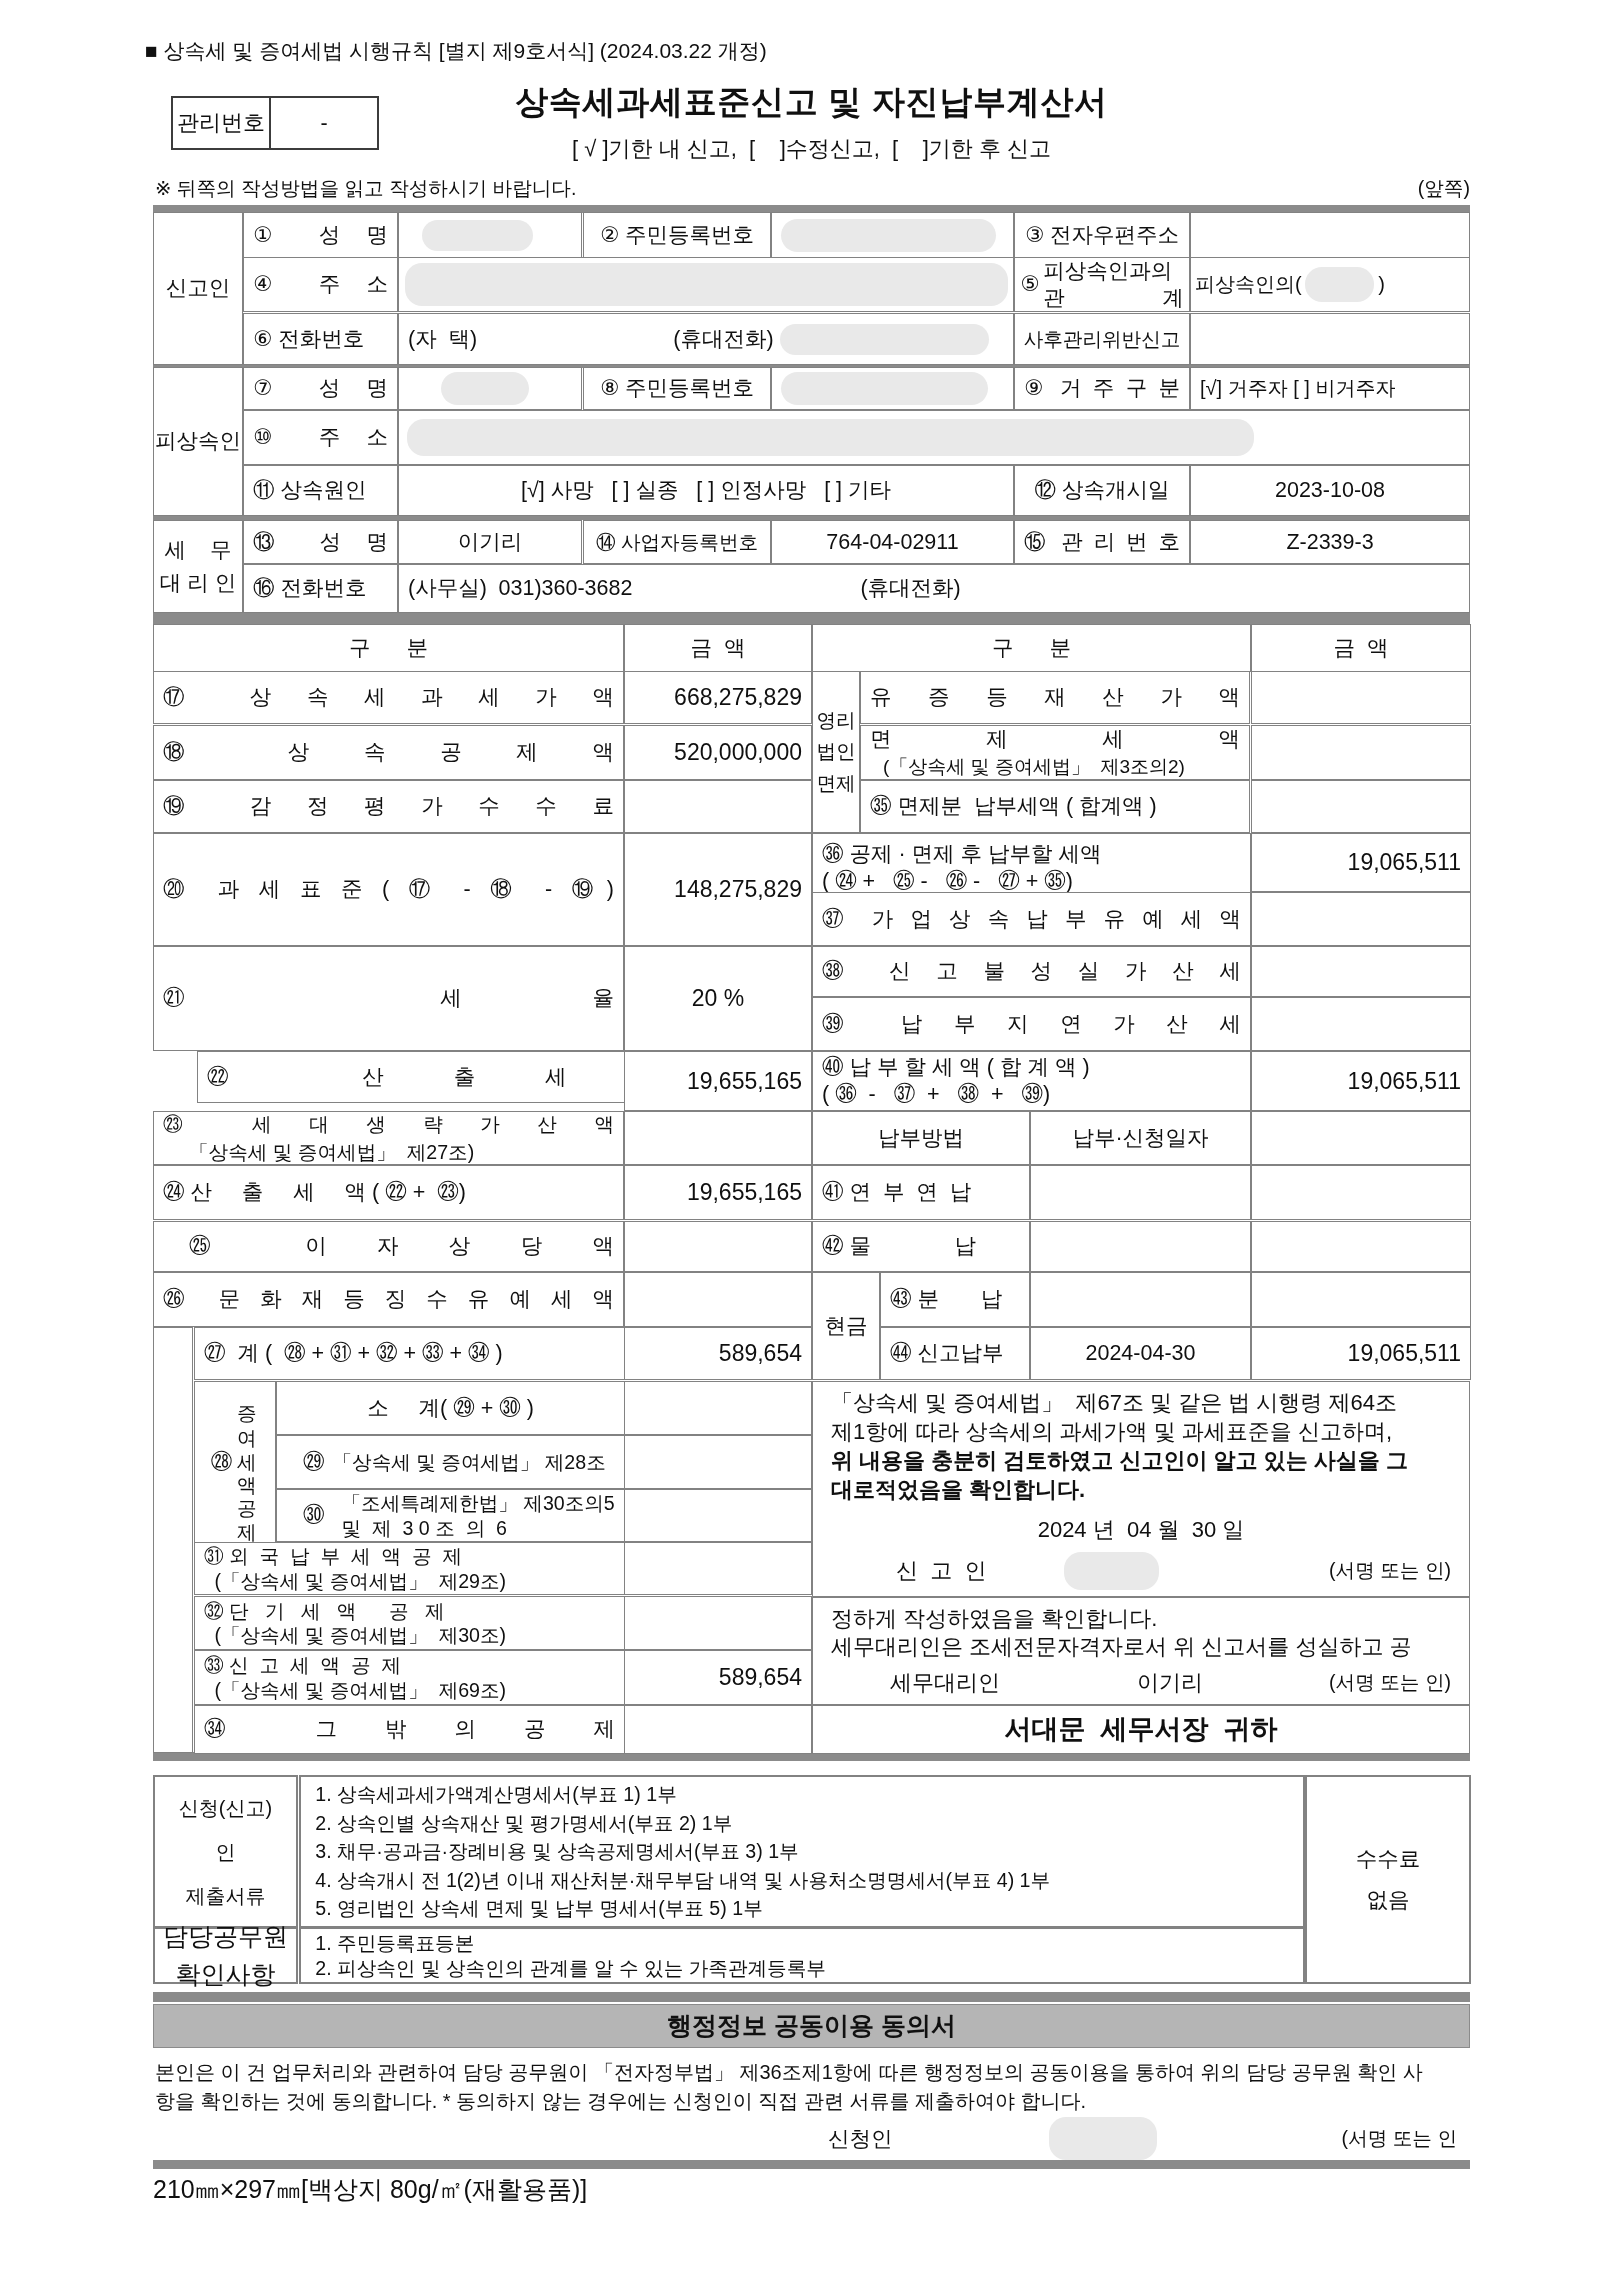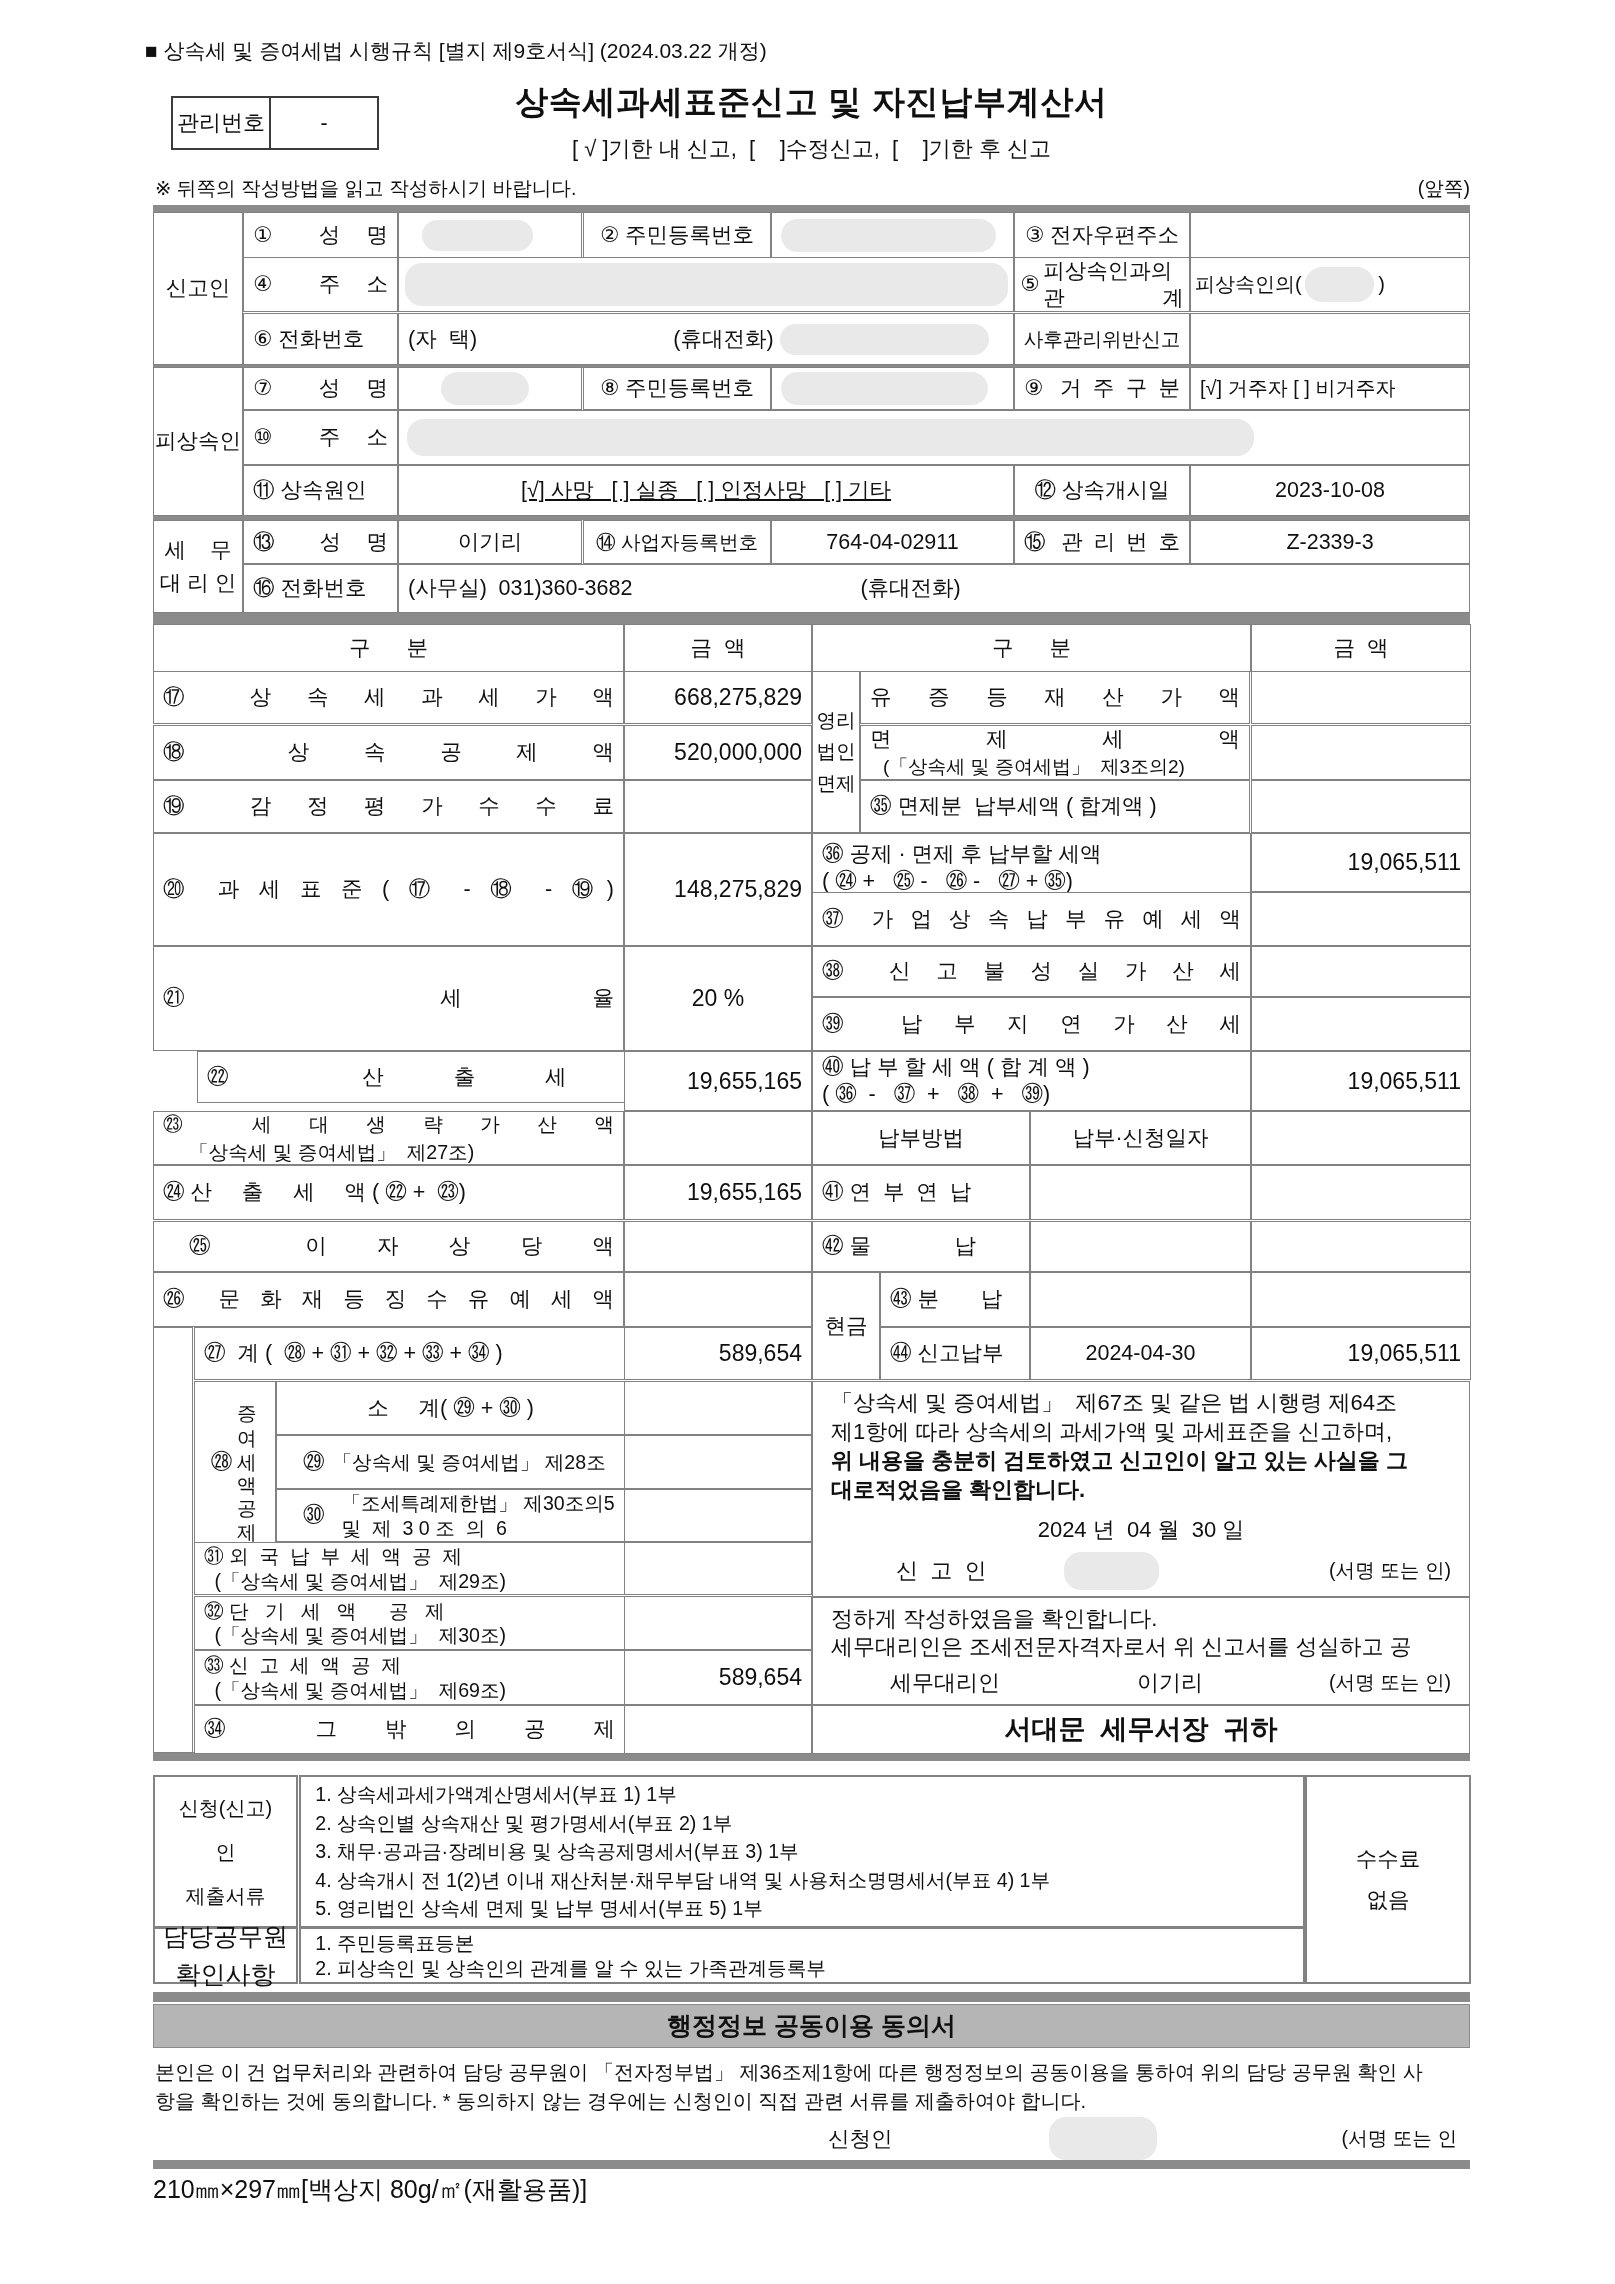--- a/index.html
+++ b/index.html
@@ -65,21 +65,21 @@
   <div class="c" style="left:398px;top:367px;width:184px;height:43px;"><span class="blob" style="width:88px;height:33px;margin-left:33px;"></span></div>
   <div class="c ct" style="left:583px;top:367px;width:188px;height:43px;">⑧ 주민등록번호</div>
   <div class="c" style="left:771px;top:367px;width:243px;height:43px;"><span class="blob" style="width:207px;height:33px;"></span></div>
   <div class="c jt" style="left:1014px;top:367px;width:176px;height:43px;"><span class="j">⑨ 거 주 구 분</span></div>
   <div class="c" style="left:1190px;top:367px;width:280px;height:43px;font-size:20px;">[√] 거주자 [ ] 비거주자</div>
 
   <div class="c jt" style="left:243px;top:410px;width:155px;height:55px;"><span class="j">⑩ 주 소</span></div>
   <div class="c" style="left:398px;top:410px;width:1072px;height:55px;"><span class="blob" style="width:847px;height:37px;margin-left:-1.3px;"></span></div>
 
   <div class="c" style="left:243px;top:465px;width:155px;height:51px;">⑪ 상속원인</div>
-  <div class="c ct" style="left:398px;top:465px;width:616px;height:51px;text-decoration:underline;">[√] 사망   [ ] 실종   [ ] 인정사망   [ ] 기타</div>
+  <div class="c ct" style="left:398px;top:465px;width:616px;height:51px;">[√] 사망   [ ] 실종   [ ] 인정사망   [ ] 기타</div>
   <div class="c ct" style="left:1014px;top:465px;width:176px;height:51px;">⑫ 상속개시일</div>
   <div class="c ct" style="left:1190px;top:465px;width:280px;height:51px;">2023-10-08</div>
 
   <div class="c ct col" style="left:153px;top:520px;width:90px;height:93px;line-height:1.5;"><span style="text-align:center;">세    무</span><span style="text-align:center;">대 리 인</span></div>
   <div class="c jt" style="left:243px;top:520px;width:155px;height:44px;"><span class="j">⑬ 성 명</span></div>
   <div class="c ct" style="left:398px;top:520px;width:184px;height:44px;">이기리</div>
   <div class="c ct" style="left:583px;top:520px;width:188px;height:44px;font-size:19.6px;">⑭ 사업자등록번호</div>
   <div class="c ct" style="left:771px;top:520px;width:243px;height:44px;">764-04-02911</div>
   <div class="c jt" style="left:1014px;top:520px;width:176px;height:44px;"><span class="j">⑮ 관 리 번 호</span></div>
   <div class="c ct" style="left:1190px;top:520px;width:280px;height:44px;">Z-2339-3</div>

